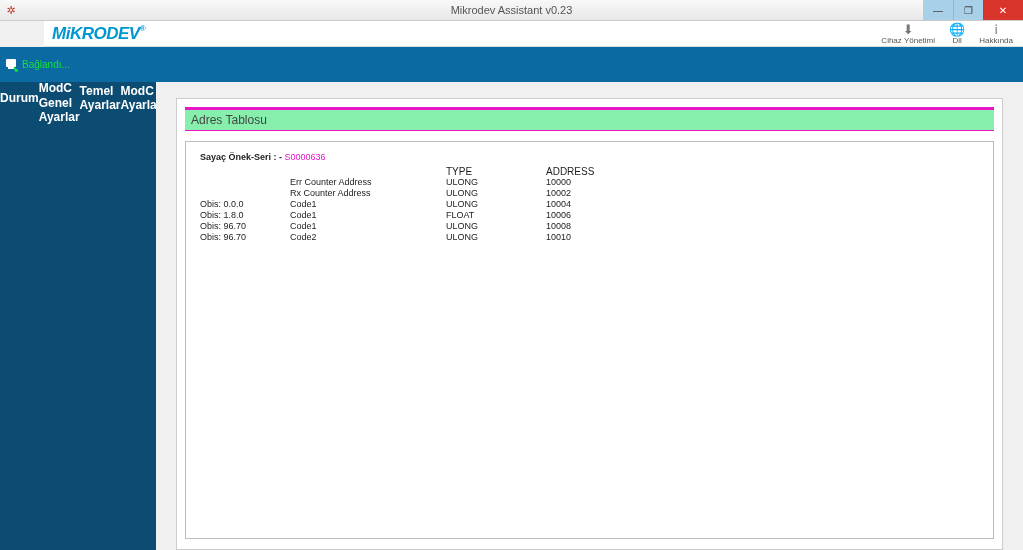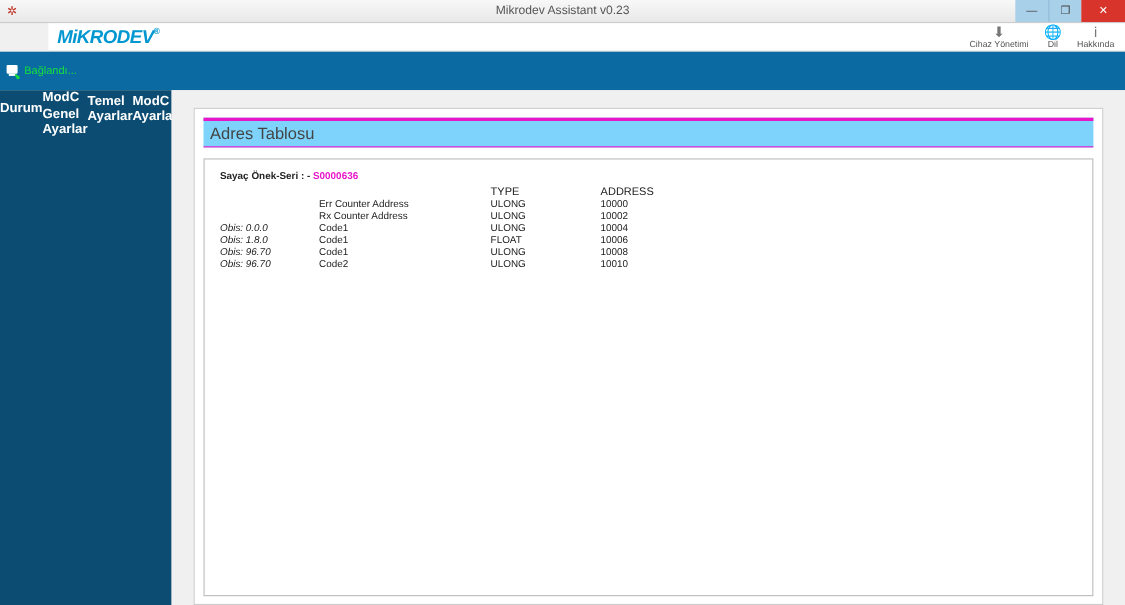--- a/index.html
+++ b/index.html
@@ -69,32 +69,32 @@
 }
 .sidebar-item.two-line { height: 42px; flex-direction: column; line-height: 1.2; }
 .sidebar-item.active { background: #fff; color: #1560a8; }
 .main {
   flex: 1; background: #f0f0f0; padding: 16px 20px;
 }
 .panel {
   background: #fff; height: 100%; border: 1px solid #ccc; padding: 8px;
 }
 .panel-title-bar {
-  background: #7dd3fc; border-top: 3px solid #e815c9; border-bottom: 1px solid #e815c9;
-  padding: 3px 6px; color: #444; font-size: 15px; margin-bottom: 10px;
+  background: #86efac; border-top: 3px solid #e815c9; border-bottom: 1px solid #e815c9;
+  padding: 3px 6px; color: #444; font-size: 12px; margin-bottom: 10px;
 }
 .inner-panel {
   border: 1px solid #bbb; height: calc(100% - 36px); padding: 10px 14px;
   color: #333; font-size: 9px;
 }
 .serial-line { font-weight: bold; color: #222; margin-bottom: 4px; }
-.serial-line .val { color: #e815c9; font-weight: bold; }
+.serial-line .val { color: #e815c9; font-weight: normal; }
 table { border-collapse: collapse; font-size: 9px; color: #222; }
 td { padding: 0 0; height: 11px; vertical-align: top; }
-.col-obis { width: 90px; font-style: italic; }
+.col-obis { width: 90px; }
 .col-desc { width: 156px; }
 .col-type { width: 100px; }
 .col-addr { width: 80px; }
 th { text-align: left; font-weight: normal; padding: 0; height: 11px; font-size: 10px; }
 </style>
 </head>
 <body>
 
 <div class="titlebar">
   <span class="title-icon">✲</span>

